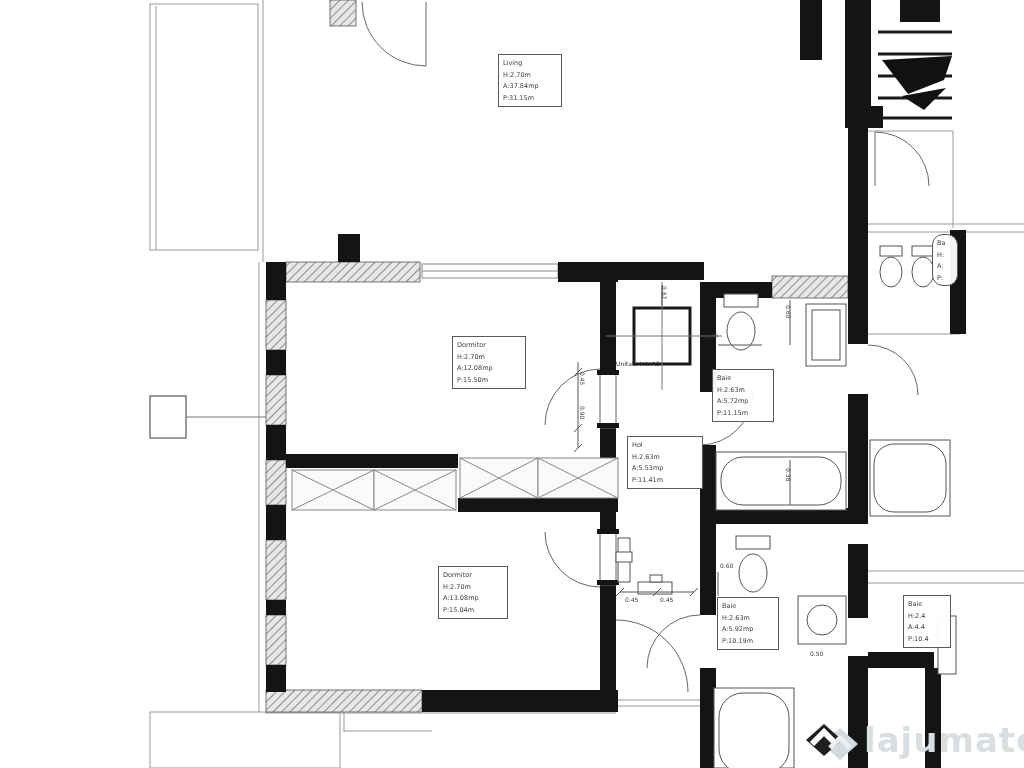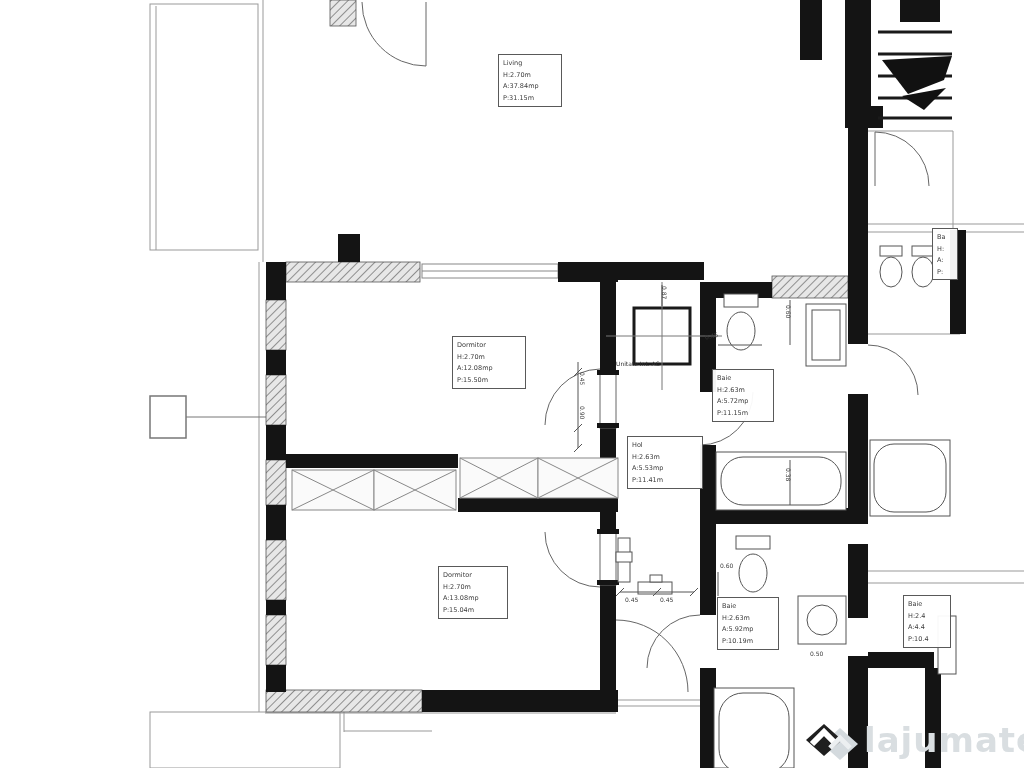--- a/index.html
+++ b/index.html
@@ -249,21 +249,21 @@
     <span>P:10.19m</span>
   </div>
 
   <div class="rlabel" style="left:903px;top:595px;width:48px;">
     <span>Baie</span>
     <span>H:2.4</span>
     <span>A:4.4</span>
     <span>P:10.4</span>
   </div>
 
-  <div class="rlabel" style="left:932px;top:228px;width:26px;height:52px;">
+  <div class="rlabel" style="left:932px;top:234px;width:26px;height:52px;border-radius:11px;">
     <span>Ba</span>
     <span>H:</span>
     <span>A:</span>
     <span>P:</span>
   </div>
 
   <div class="aclabel" style="left:616px;top:360px;">Unitate Int. AC</div>
 
   <div class="dim rtilt" style="left:704px;top:334px;">0.45</div>
   <div class="dim r90" style="left:792px;top:305px;">0.60</div>

